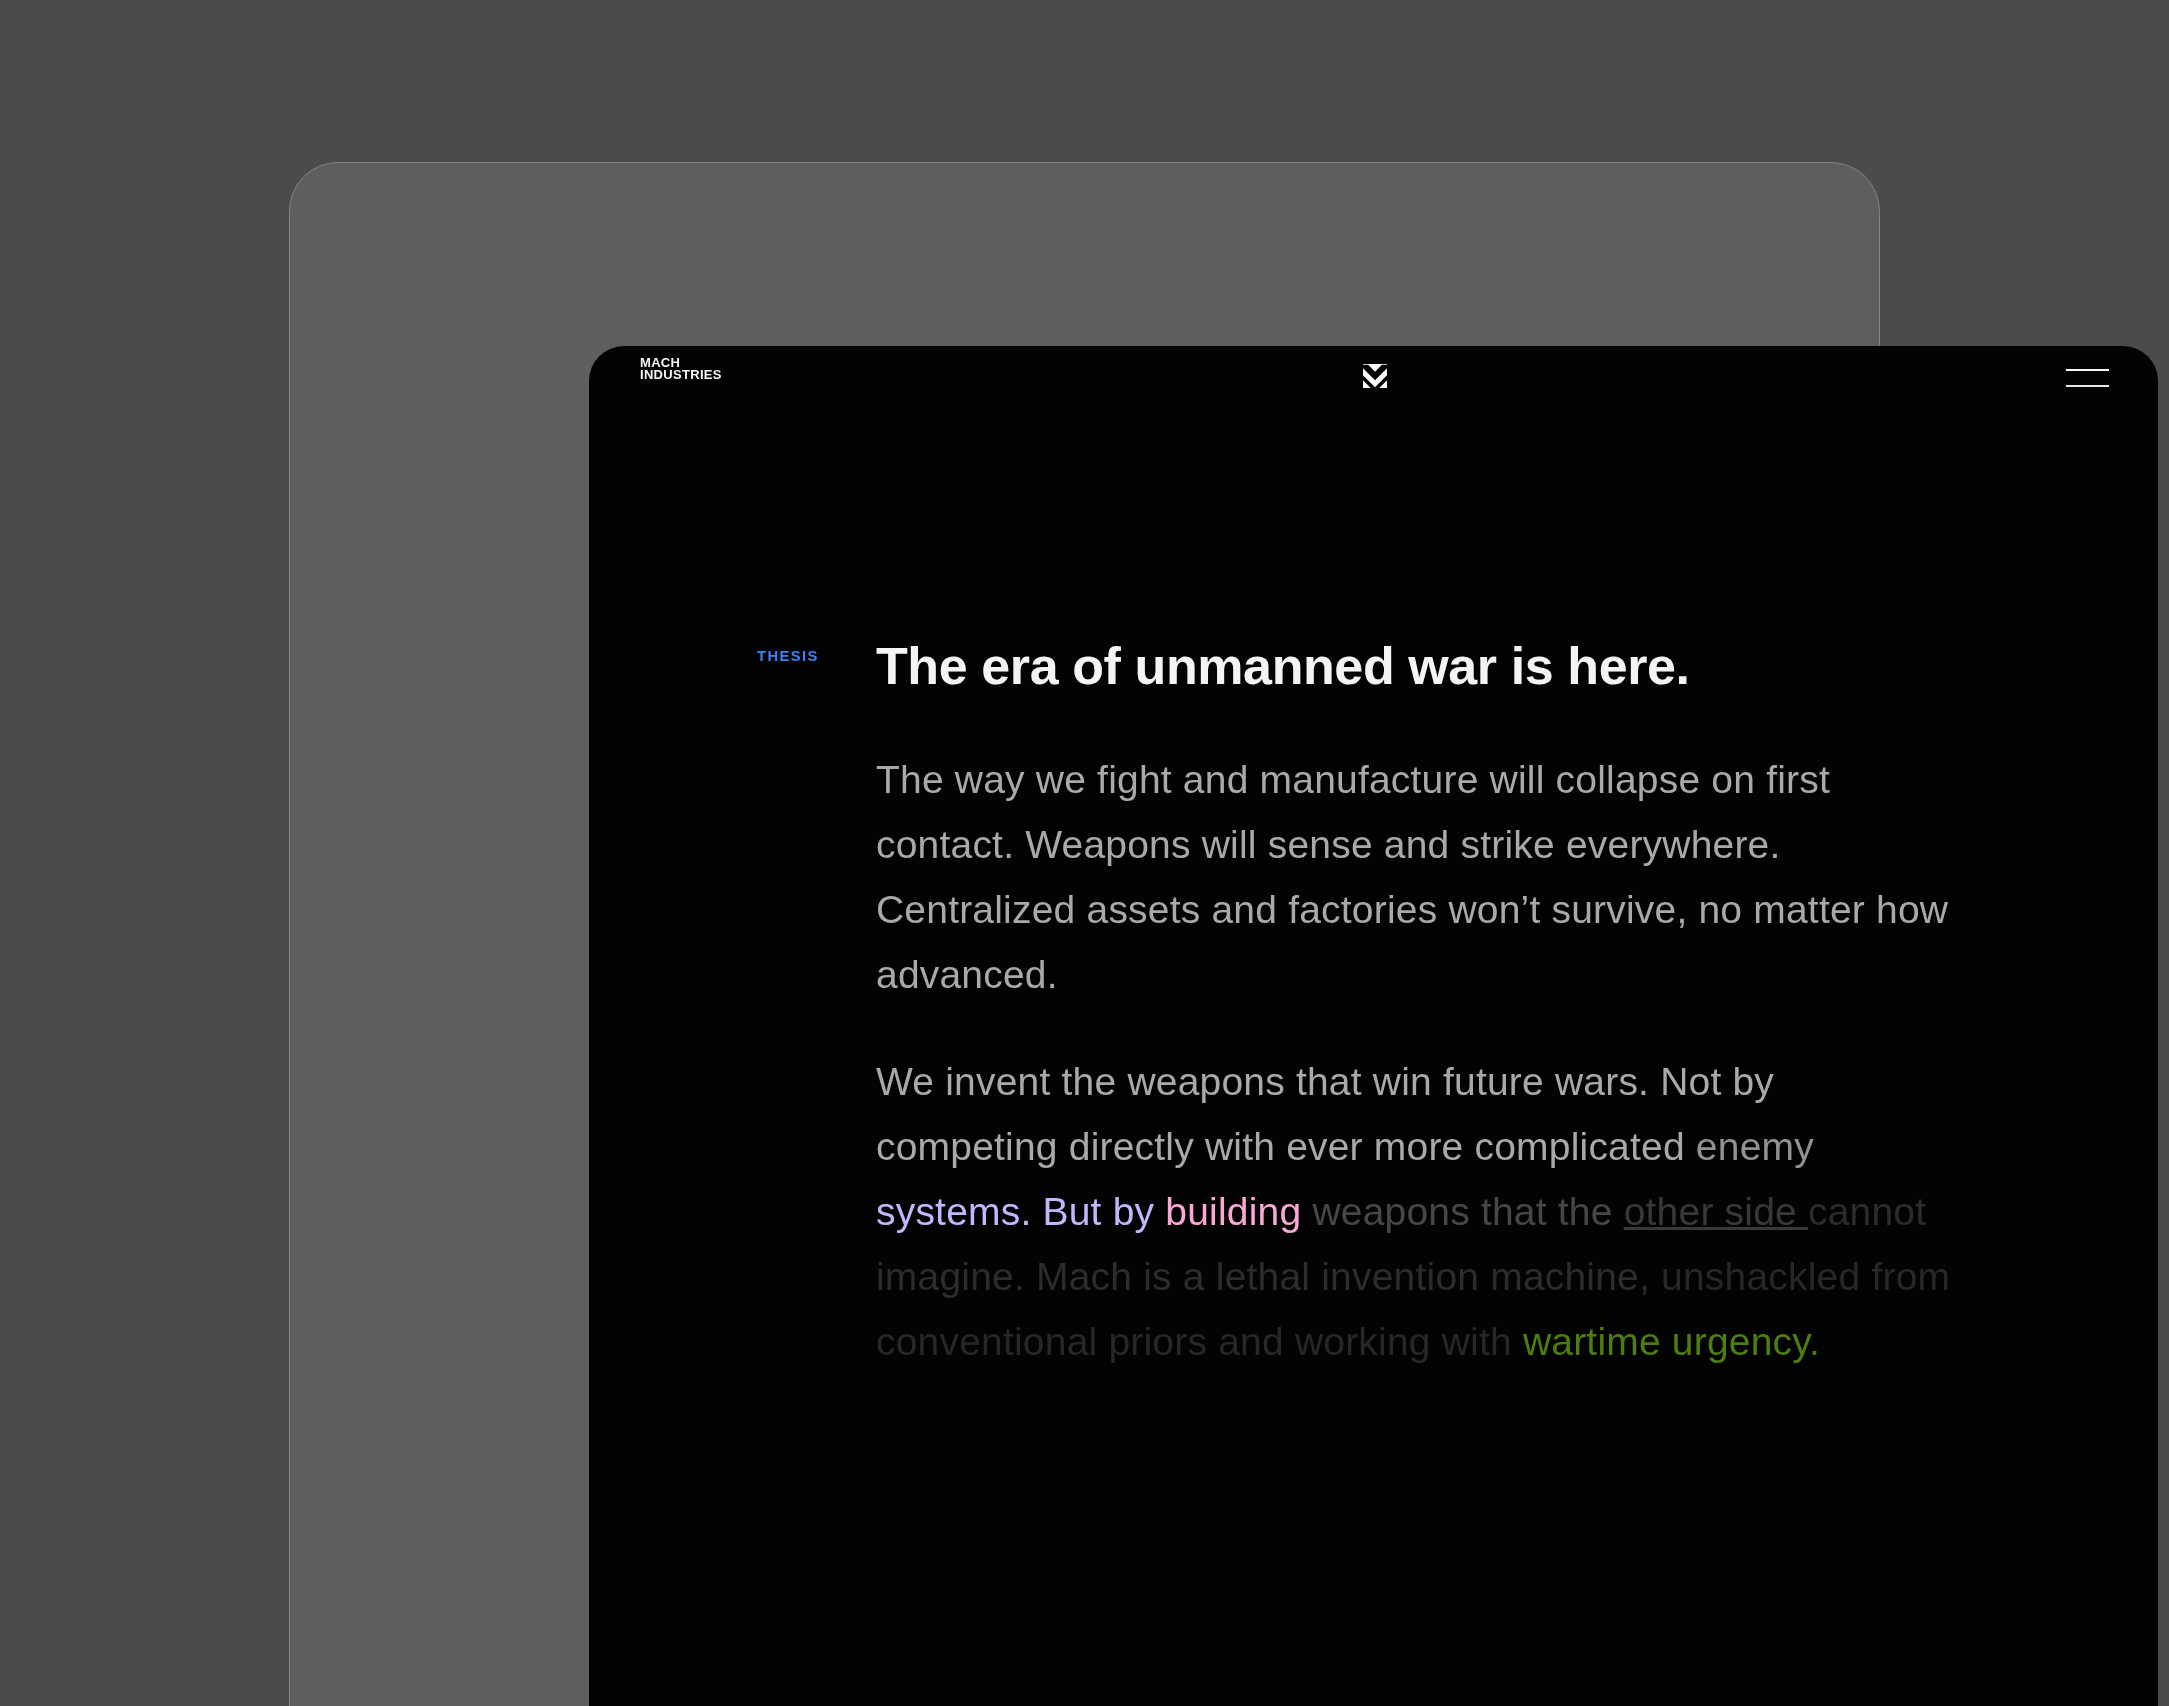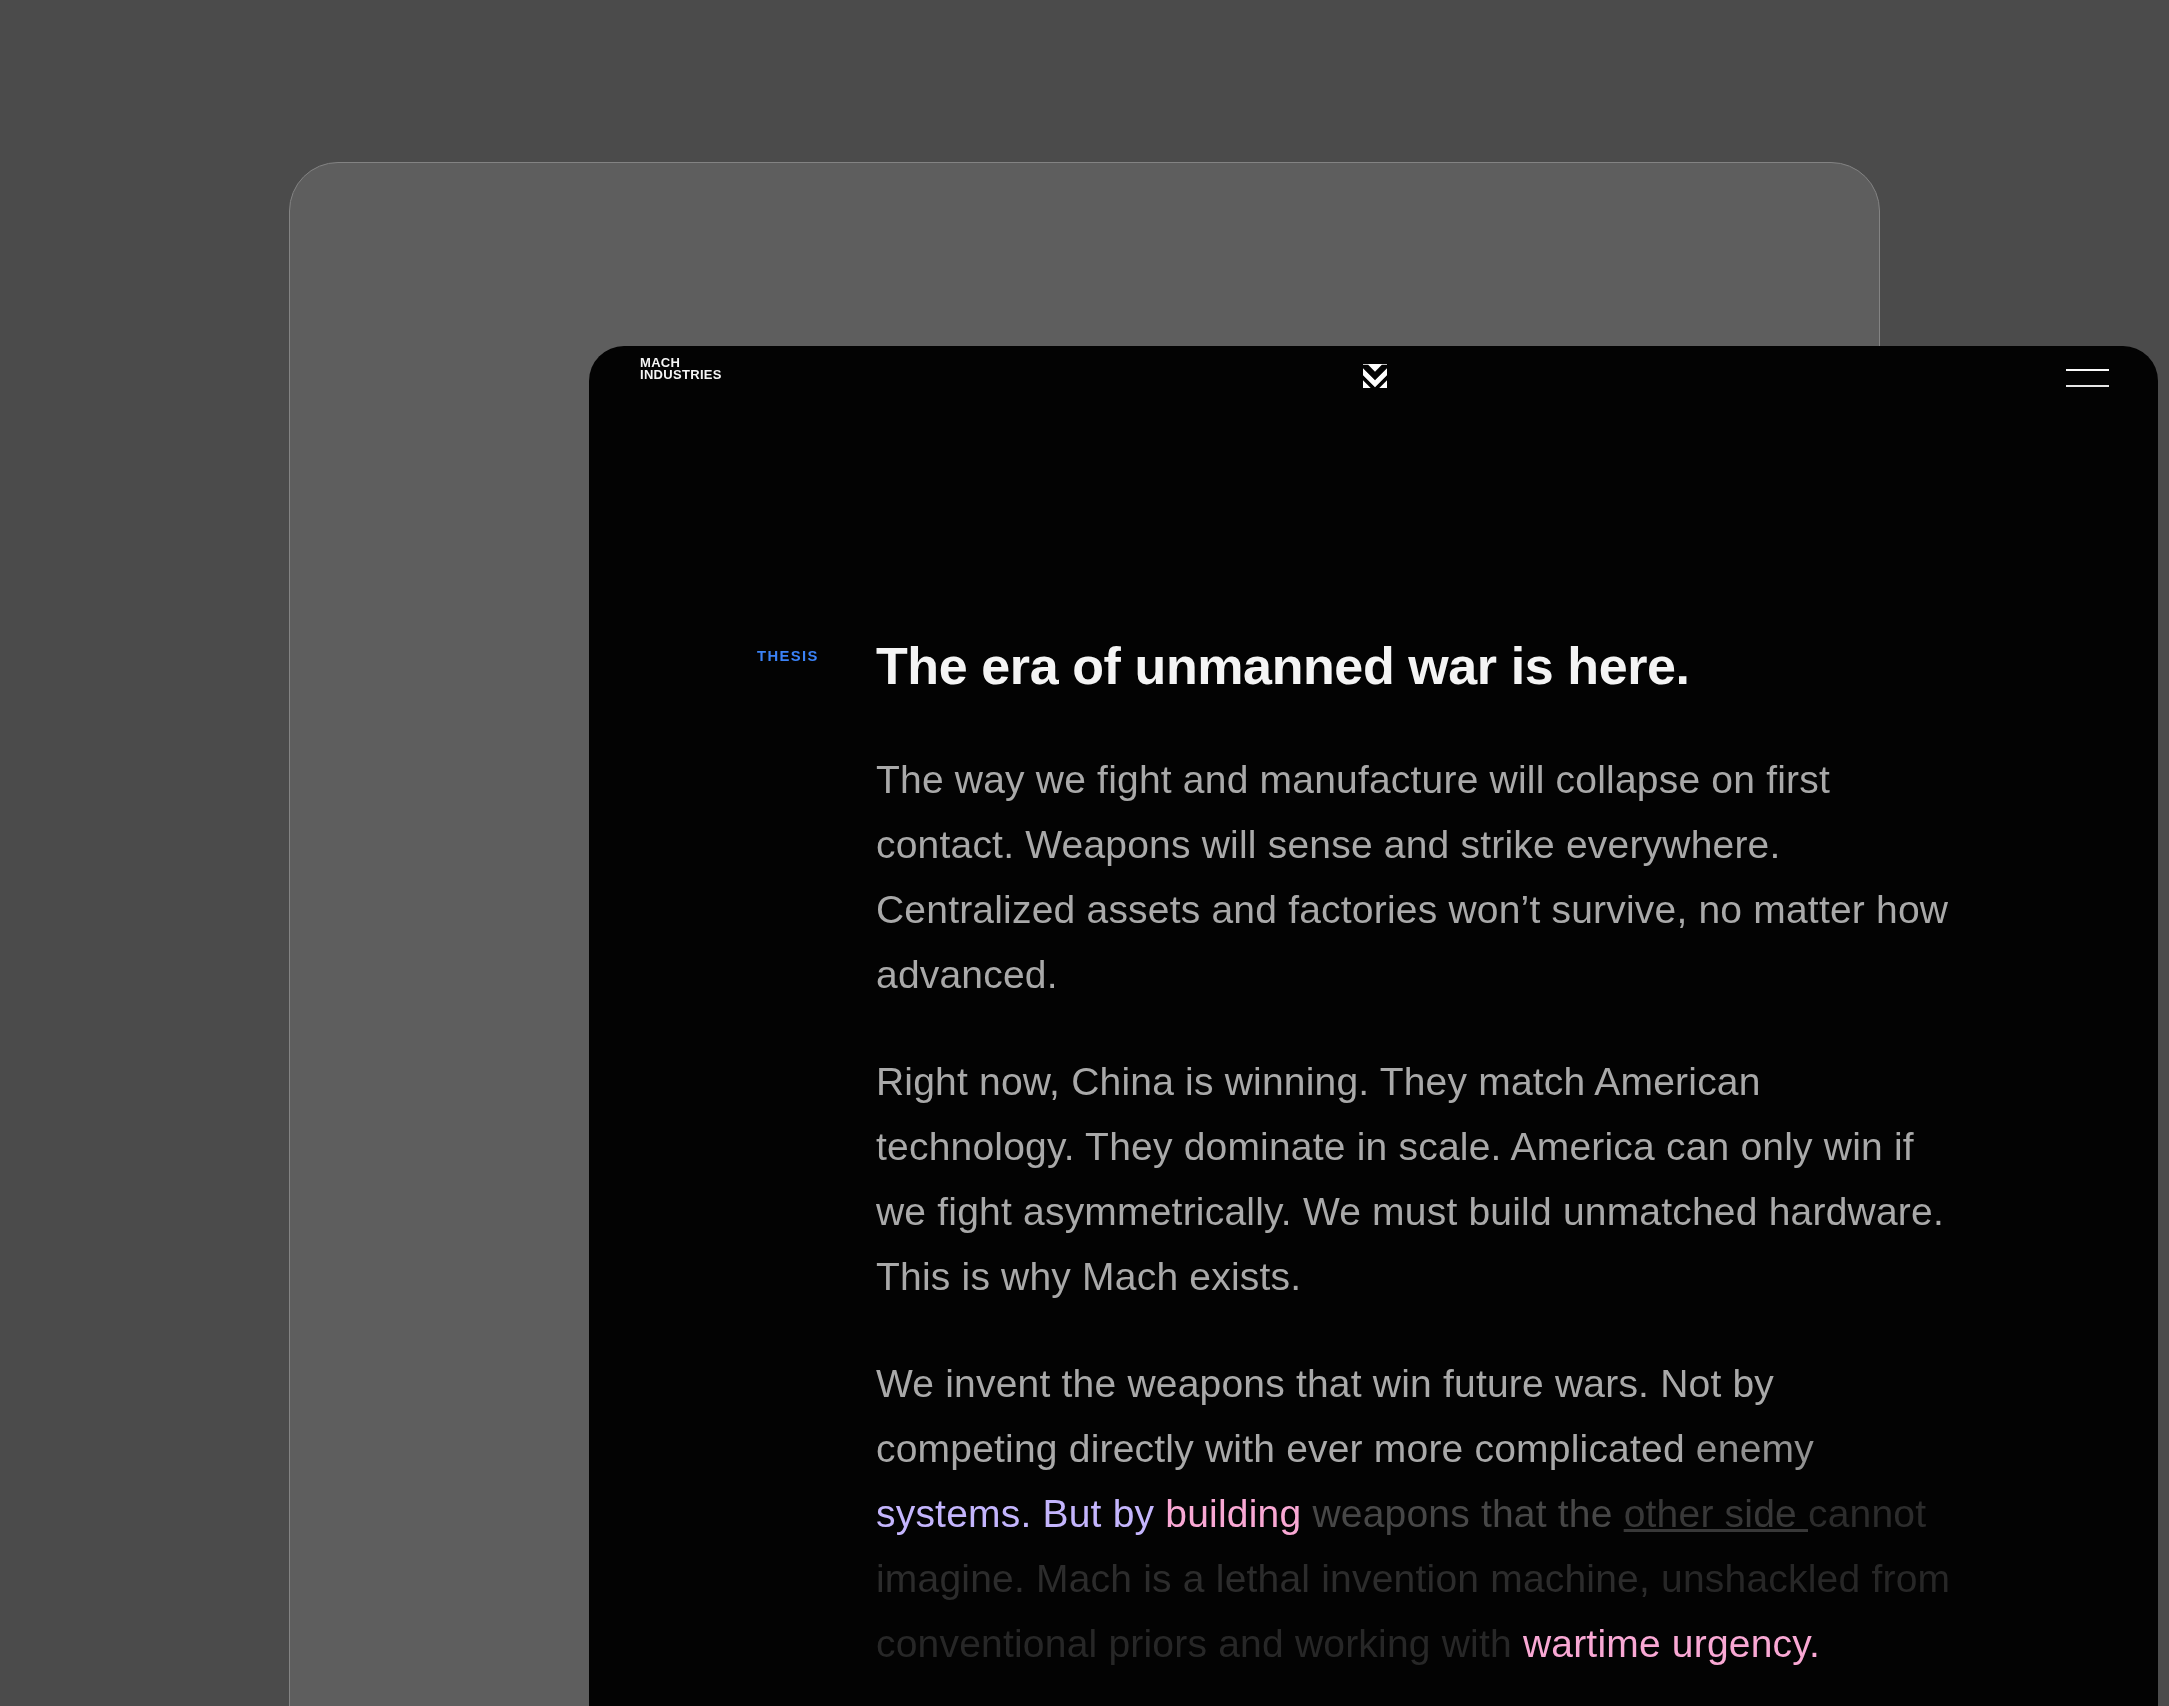--- a/index.html
+++ b/index.html
@@ -53,21 +53,21 @@
   }
   
   .sh-base{color:#a9a9a9;}
   .sh-f1{color:#929292;margin-top:24px;}
   .sh-f2{color:#c4b5fd;}
   .sh-f3{color:#f9a8d4;margin-top:32px;}
   .sh-f4{color:#474747;}
   .sh-f5{color:#383838;text-decoration:underline;}
   .sh-f6{color:#2c2c2c;}
   .sh-f7{color:#272727;}
-  .sh-f8{color:#f9a8d4;}
+  .sh-f8{color:#4d7c0f;}
 </style>
 </head>
 <body>
 
 <div class="stage">
   <div class="bezel">
     <div class="panel">
 
       <div class="brand">
         <span>MACH</span>
@@ -86,21 +86,20 @@
         <span class="bar"></span>
         <span class="bar"></span>
       </button>
 
       <div class="kicker">THESIS</div>
 
       <main class="content">
         <h1>The era of unmanned war is here.</h1>
         <div id="paragraphs">
             <p><span class="sh-base">The way we fight and manufacture will collapse on first contact. Weapons will sense and strike everywhere. Centralized assets and factories won’t survive, no matter how advanced.</span></p>
-            <p><span class="sh-base">Right now, China is winning. They match American technology. They dominate in scale. America can only win if we fight asymmetrically. We must build unmatched hardware. This is why Mach exists.</span></p>
             <p><span class="sh-base">We invent the weapons that win future wars. Not by competing directly with ever more complicated </span><span class="sh-f1">enemy </span><span class="sh-f2">systems. But by </span><span class="sh-f3">building </span><span class="sh-f4">weapons that the </span><span class="sh-f5">other side </span><span class="sh-f6">cannot imagine. Mach is a lethal invention machine, </span><span class="sh-f7">unshackled from conventional priors and working with </span><span class="sh-f8">wartime urgency.</span></p>
           </div>
       </main>
 
     </div>
   </div>
 </div>
 
 
 </body></html>

